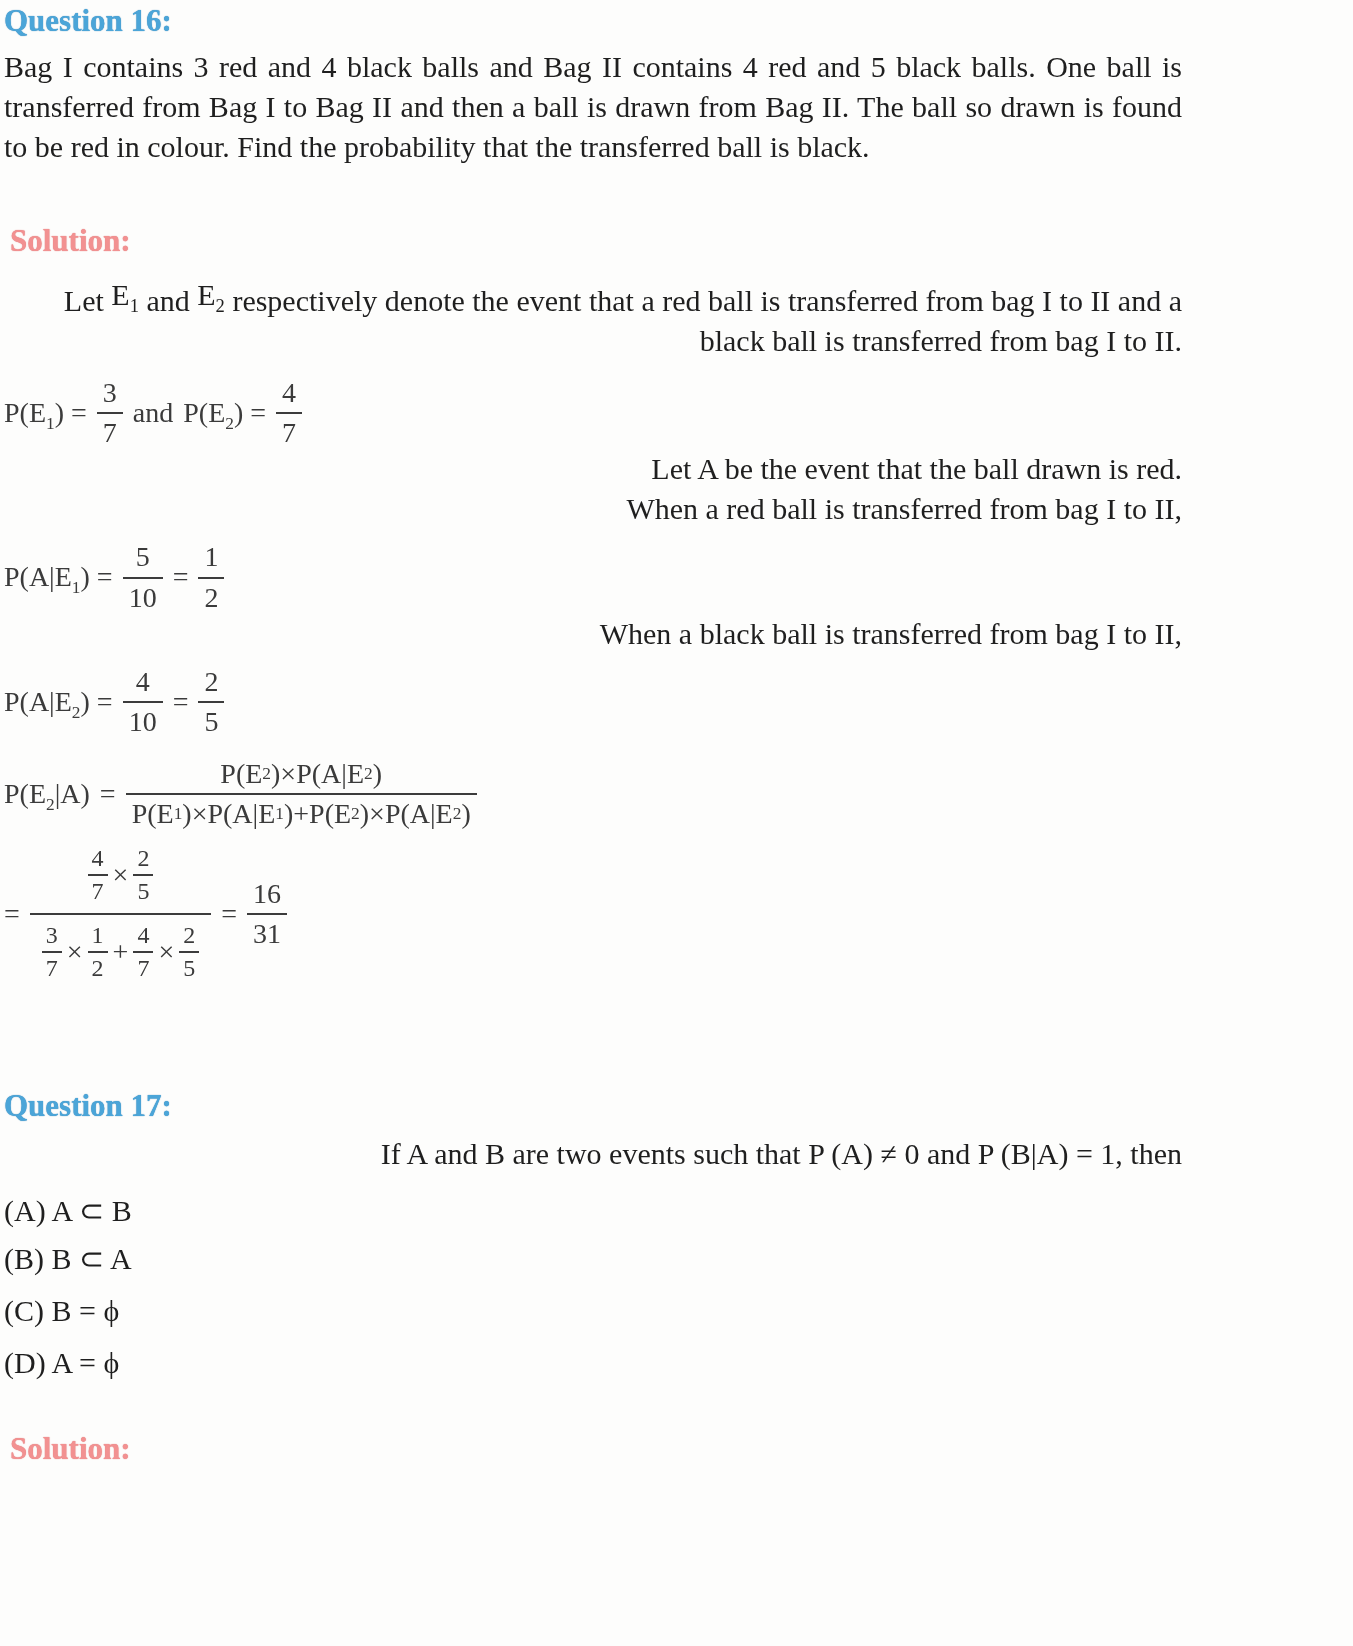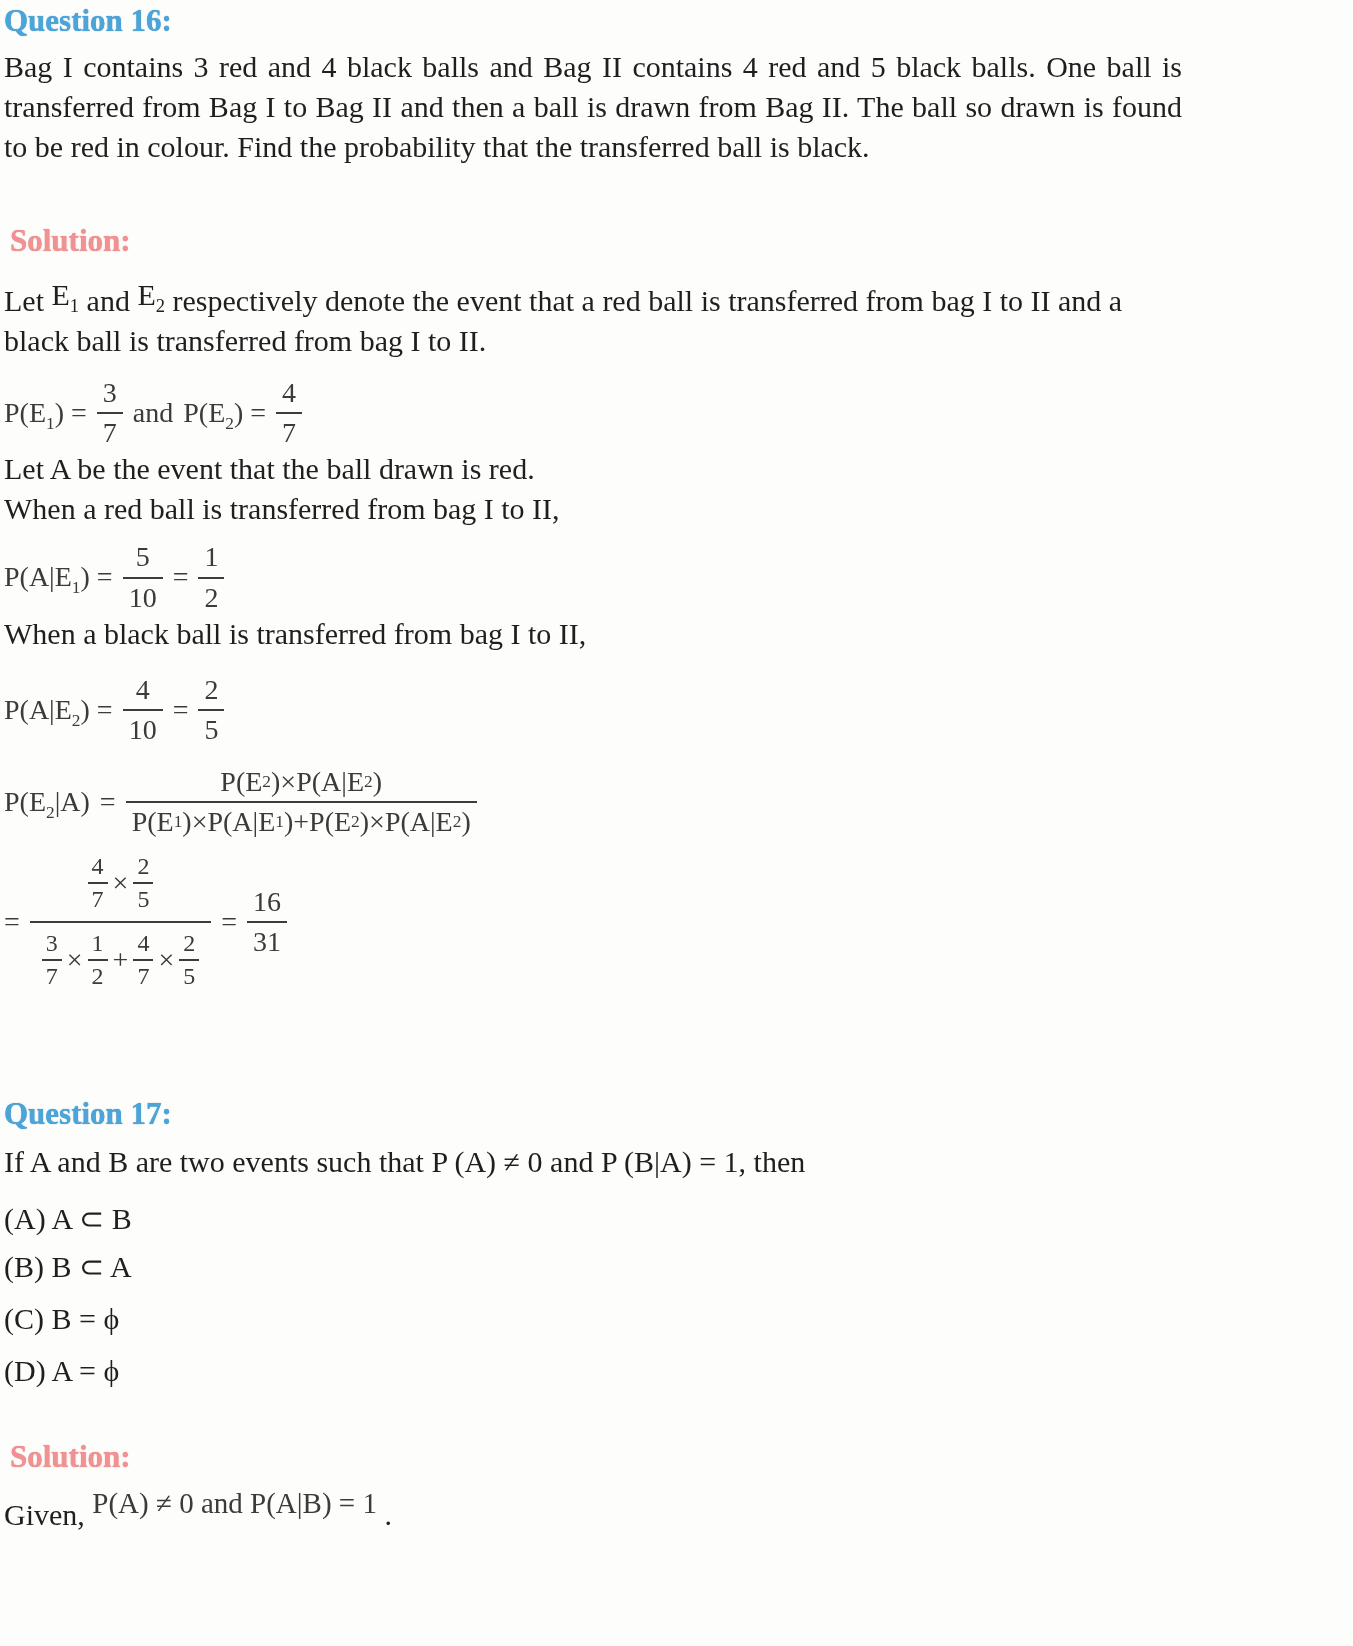--- a/index.html
+++ b/index.html
@@ -35,39 +35,40 @@
     line-height: 37px;
   }
   .h-q16 { margin: 2px 0 8px 0; }
   .h-s16 { margin-top: 55px; margin-bottom: 22px; }
   .h-q17 { margin-top: 104px; margin-bottom: 10px; }
   .h-s17 { margin-top: 47px; margin-bottom: 20px; }
   p.body {
     font-size: 30px;
     line-height: 40px;
     margin: 0;
+    text-align: right;
   }
   p.just { text-align: justify; }
   .raised { position: relative; top: -6px; }
   sub {
     font-size: 0.62em;
     vertical-align: -0.4em;
     line-height: 0;
   }
   .formula {
     display: flex;
     align-items: center;
     gap: 10px;
     font-size: 28px;
     color: #3b3b3b;
     line-height: 1.15;
   }
   .f1 { margin-top: 16px; }
   .f2 { margin-top: 12px; }
-  .f3 { margin-top: 20px; }
+  .f3 { margin-top: 12px; }
   .f4 { margin-top: 20px; }
   .f5 { margin-top: 14px; }
   .lines-ab { margin-top: 46px; }
   .line-c { margin-top: 47px; }
   .frac {
     display: inline-flex;
     flex-direction: column;
     align-items: center;
     text-align: center;
   }
@@ -234,19 +235,14 @@
 
   <p class="body">If A and B are two events such that P (A) ≠ 0 and P (B|A) = 1, then</p>
 
   <div class="option opt-first">(A) A ⊂ B</div>
   <div class="option">(B) B ⊂ A</div>
   <div class="option opt-c">(C) B = ϕ</div>
   <div class="option opt-d">(D) A = ϕ</div>
 
   <h2 class="s-heading h-s17">Solution:</h2>
 
-  <p class="body given-line">
-    <span>Given,</span>
-    <span class="inline-formula">P(A) ≠ 0 and P(A|B) = 1</span>
-    <span>.</span>
-  </p>
 
 </div>
 
 </body></html>

